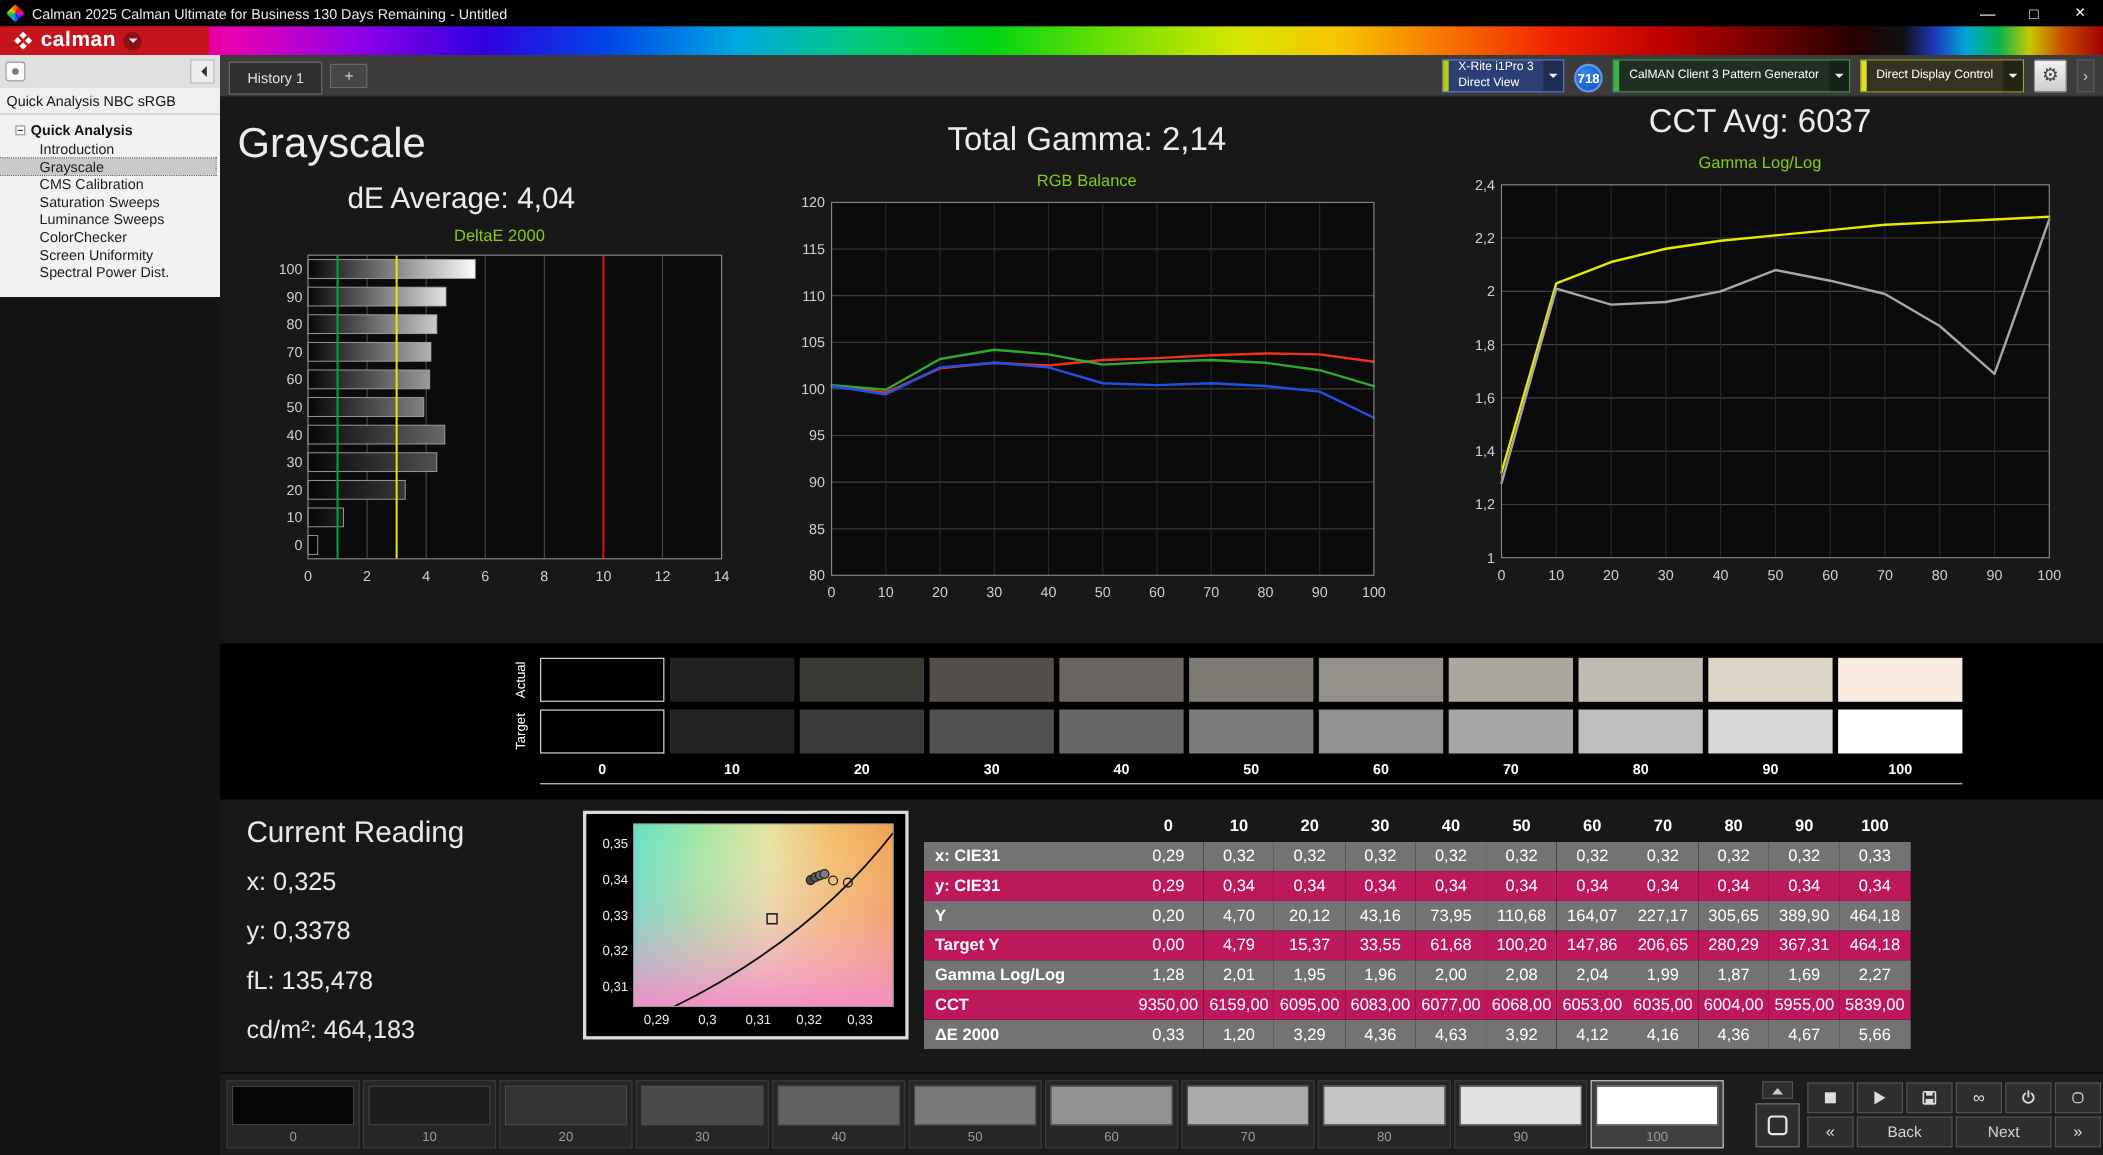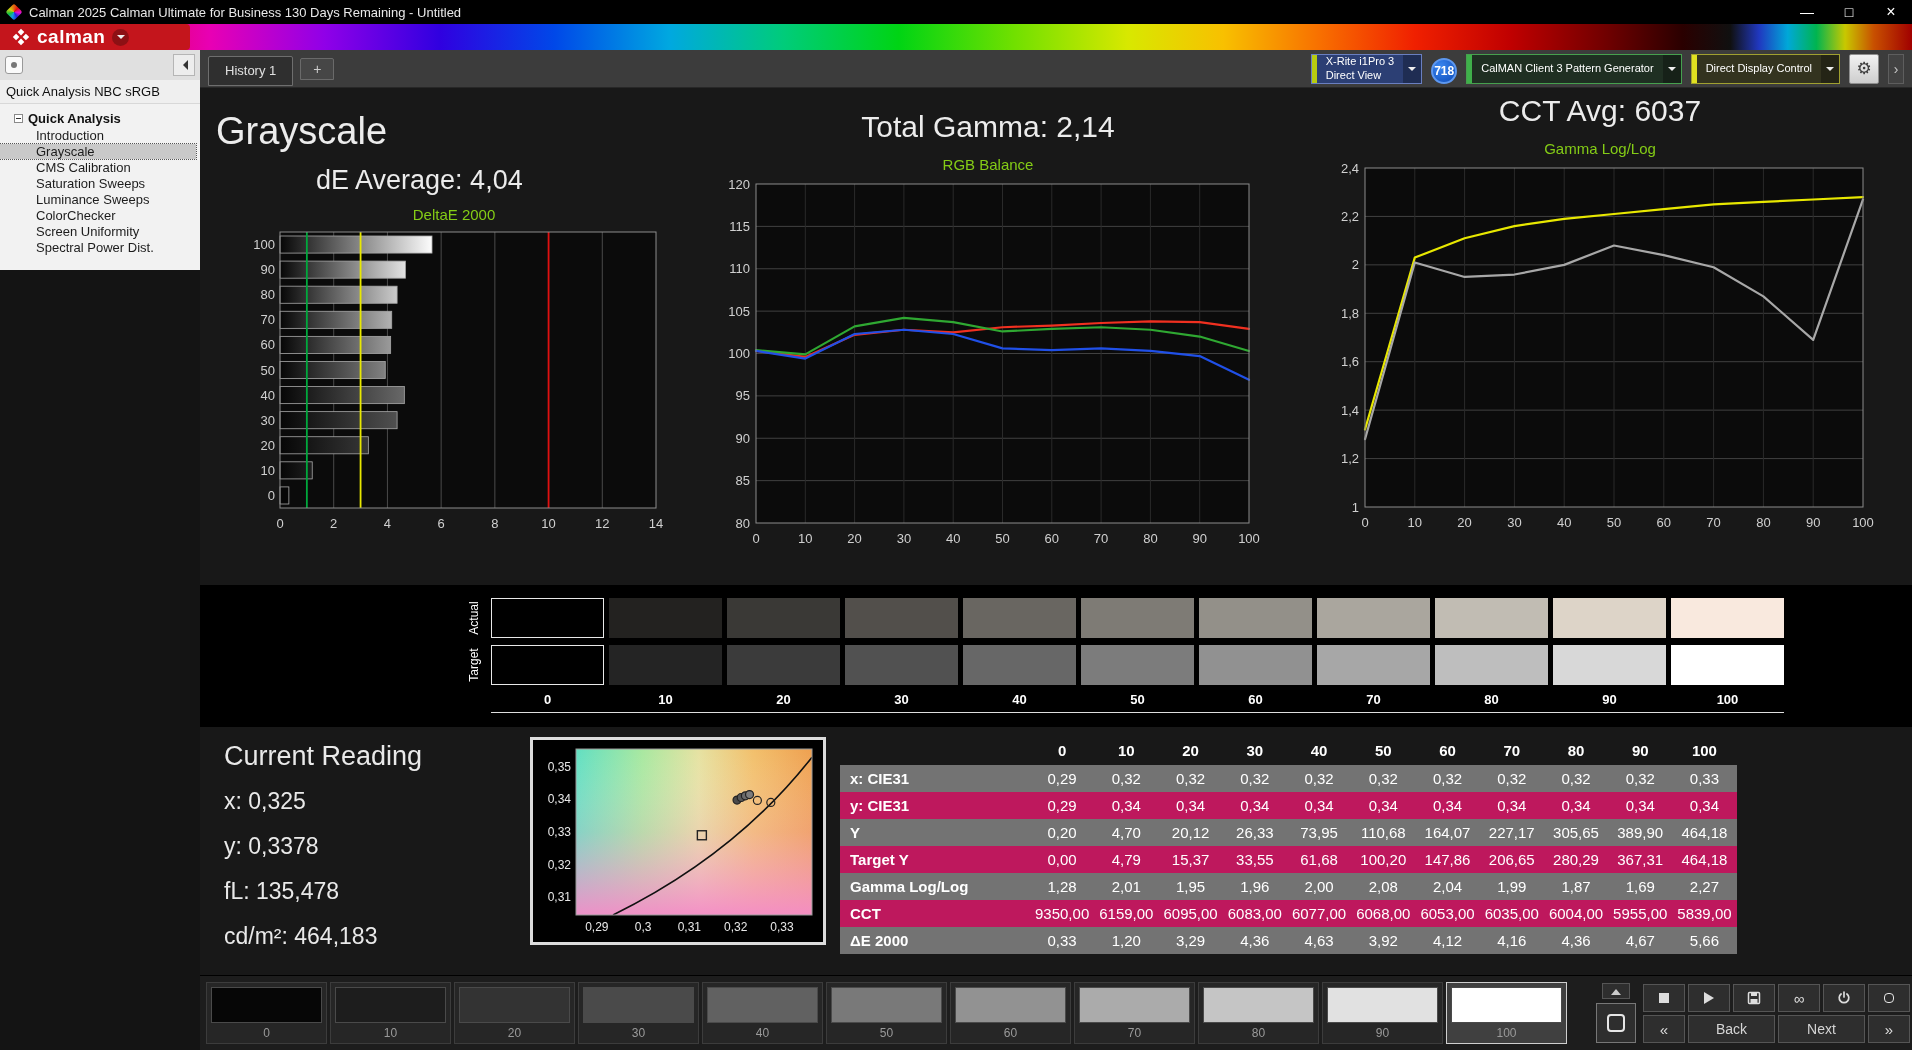--- a/index.html
+++ b/index.html
@@ -554,21 +554,21 @@
                   <td class="c">0,34</td>
                   <td class="c">0,34</td>
                   <td class="c">0,34</td>
                   <td class="c">0,34</td>
                 </tr>
                 <tr class="striped-a">
                   <td class="rowlabel">Y</td>
                   <td class="c">0,20</td>
                   <td class="c">4,70</td>
                   <td class="c">20,12</td>
-                  <td class="c">26,33</td>
+                  <td class="c">43,16</td>
                   <td class="c">73,95</td>
                   <td class="c">110,68</td>
                   <td class="c">164,07</td>
                   <td class="c">227,17</td>
                   <td class="c">305,65</td>
                   <td class="c">389,90</td>
                   <td class="c">464,18</td>
                 </tr>
                 <tr class="striped-b">
                   <td class="rowlabel">Target Y</td>

